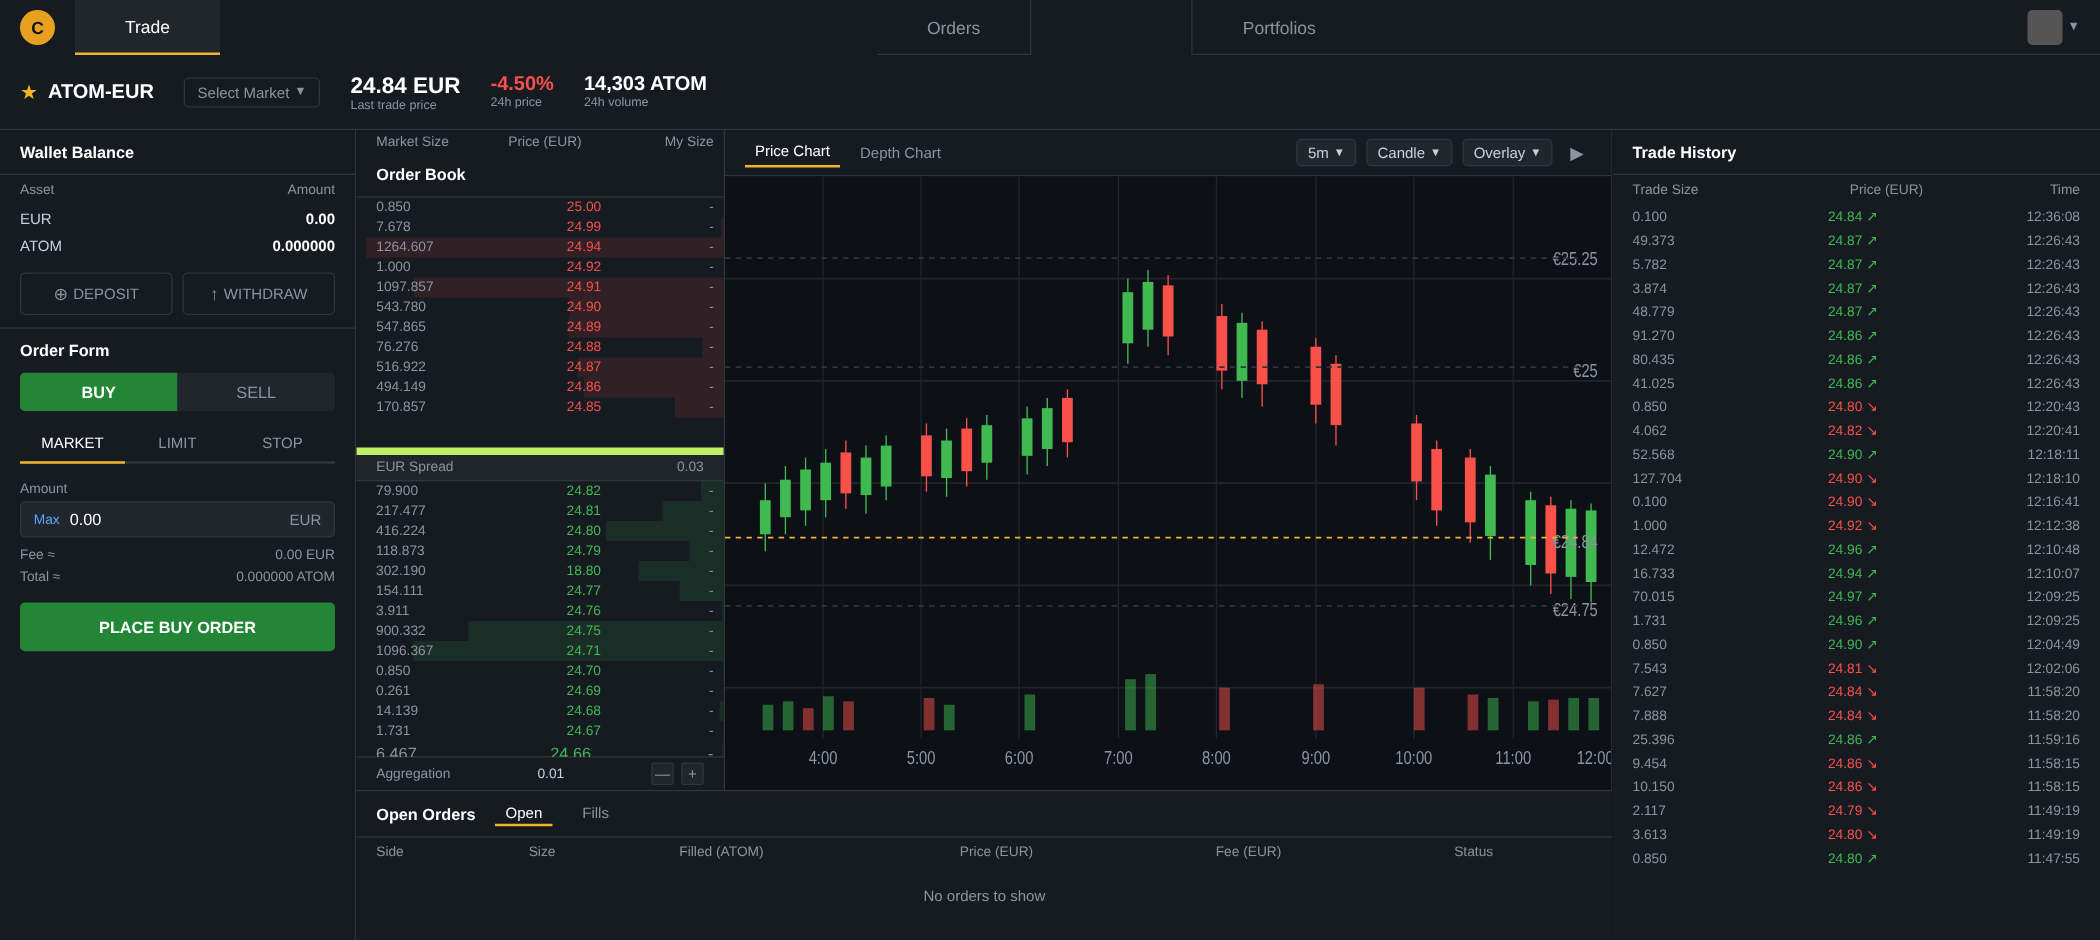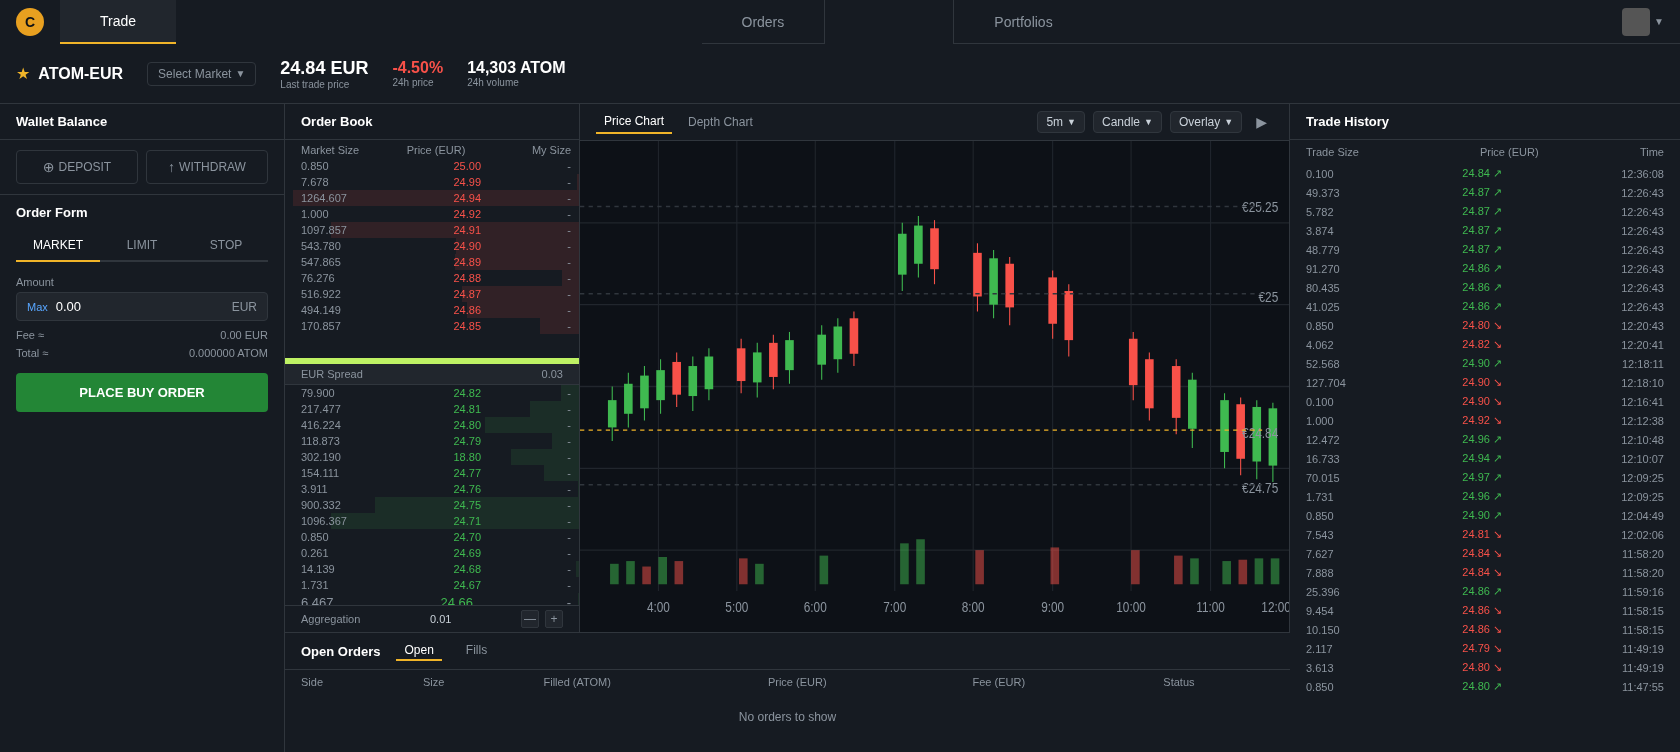--- a/index.html
+++ b/index.html
@@ -57,34 +57,56 @@
     <span style="font-size:10px;color:#8b949e;">24h volume</span>
   </div>
 </div>
 
 <div style="display:flex;height:648px;overflow:hidden;">
 
   <div style="width:285px;background:#161b22;border-right:1px solid #30363d;display:flex;flex-direction:column;overflow:hidden;">
     <div style="padding:10px 16px;font-size:13px;font-weight:bold;color:#fff;border-bottom:1px solid #30363d;">
       <span>Wallet Balance</span>
     </div>
+    <table style="width:100%;border-collapse:collapse;">
+      <thead>
+        <tr>
+          <th style="padding:6px 16px;color:#8b949e;font-size:11px;font-weight:normal;text-align:left;">Asset</th>
+          <th style="padding:6px 16px;color:#8b949e;font-size:11px;font-weight:normal;text-align:right;">Amount</th>
+        </tr>
+      </thead>
+      <tbody>
+        <tr>
+          <td style="padding:4px 16px;font-size:12px;color:#c9d1d9;">EUR</td>
+          <td style="padding:4px 16px;font-size:12px;text-align:right;color:#fff;font-weight:bold;">0.00</td>
+        </tr>
+        <tr>
+          <td style="padding:4px 16px;font-size:12px;color:#c9d1d9;">ATOM</td>
+          <td style="padding:4px 16px;font-size:12px;text-align:right;color:#fff;font-weight:bold;">0.000000</td>
+        </tr>
+      </tbody>
+    </table>
     <div style="display:flex;gap:8px;padding:10px 16px;border-bottom:1px solid #30363d;">
       <button style="flex:1;padding:8px;border:1px solid #30363d;border-radius:4px;background:transparent;color:#8b949e;cursor:pointer;font-size:12px;display:flex;align-items:center;justify-content:center;gap:4px;">
         <span style="font-size:14px;">⊕</span>
         <span>DEPOSIT</span>
       </button>
       <button style="flex:1;padding:8px;border:1px solid #30363d;border-radius:4px;background:transparent;color:#8b949e;cursor:pointer;font-size:12px;display:flex;align-items:center;justify-content:center;gap:4px;">
         <span style="font-size:14px;">↑</span>
         <span>WITHDRAW</span>
       </button>
     </div>
 
     <div style="padding:10px 16px;font-size:13px;font-weight:bold;color:#fff;">
       <span>Order Form</span>
     </div>
+    <div style="display:flex;margin:0 16px 10px;border-radius:4px;overflow:hidden;">
+      <button style="flex:1;padding:8px;background:#238636;color:#fff;border:none;text-align:center;cursor:pointer;font-weight:bold;font-size:13px;">BUY</button>
+      <button style="flex:1;padding:8px;background:#21262d;color:#8b949e;border:none;text-align:center;cursor:pointer;font-size:13px;">SELL</button>
+    </div>
     <div style="display:flex;margin:0 16px 10px;border-bottom:2px solid #30363d;">
       <div style="flex:1;padding:8px;text-align:center;cursor:pointer;color:#fff;font-size:12px;border-bottom:2px solid #f0b429;margin-bottom:-2px;">MARKET</div>
       <div style="flex:1;padding:8px;text-align:center;cursor:pointer;color:#8b949e;font-size:12px;">LIMIT</div>
       <div style="flex:1;padding:8px;text-align:center;cursor:pointer;color:#8b949e;font-size:12px;">STOP</div>
     </div>
 
     <div style="padding:4px 16px;">
       <div style="color:#8b949e;font-size:11px;margin-bottom:4px;">Amount</div>
       <div style="display:flex;align-items:center;background:#21262d;border:1px solid #30363d;border-radius:4px;padding:6px 10px;">
         <span style="color:#58a6ff;font-size:11px;cursor:pointer;margin-right:8px;">Max</span>
@@ -101,27 +123,27 @@
       <span>0.000000 ATOM</span>
     </div>
     <button style="margin:12px 16px;padding:12px;background:#238636;color:#fff;border:none;border-radius:4px;font-size:13px;font-weight:bold;cursor:pointer;text-align:center;">PLACE BUY ORDER</button>
   </div>
 
   <div style="display:flex;flex-direction:column;flex:1;overflow:hidden;">
 
     <div style="display:flex;flex:1;overflow:hidden;">
 
       <div style="width:295px;background:#161b22;border-right:1px solid #30363d;display:flex;flex-direction:column;overflow:hidden;">
-        <div style="padding:10px 16px;font-size:13px;font-weight:bold;color:#fff;border-bottom:1px solid #30363d;">
-          <span>Order Book</span>
-        </div>
         <div style="display:flex;padding:4px 8px 2px 16px;color:#8b949e;font-size:11px;">
           <span style="flex:1;text-align:left;">Market Size</span>
           <span style="flex:1;text-align:center;">Price (EUR)</span>
           <span style="flex:1;text-align:right;">My Size</span>
+        </div>
+        <div style="padding:10px 16px;font-size:13px;font-weight:bold;color:#fff;border-bottom:1px solid #30363d;">
+          <span>Order Book</span>
         </div>
         <div id="ob-asks" style="overflow-y:auto;flex:1;max-height:200px;">
 
         <div style="display: flex; padding: 2px 8px 2px 16px; position: relative; font-size: 11px; align-items: center;">
       <div style="position:absolute;right:0;top:0;bottom:0;width:0.06538461538461539%;background:rgba(248,81,73,0.12);"></div>
       <span style="flex:1;text-align:left;color:#8b949e;position:relative;">0.850</span>
       <span style="flex:1;text-align:right;color:#f85149;position:relative;">25.00</span>
       <span style="flex:1;text-align:right;color:#8b949e;position:relative;">-</span>
     </div>
             <div style="display: flex; padding: 2px 8px 2px 16px; position: relative; font-size: 11px; align-items: center;">

